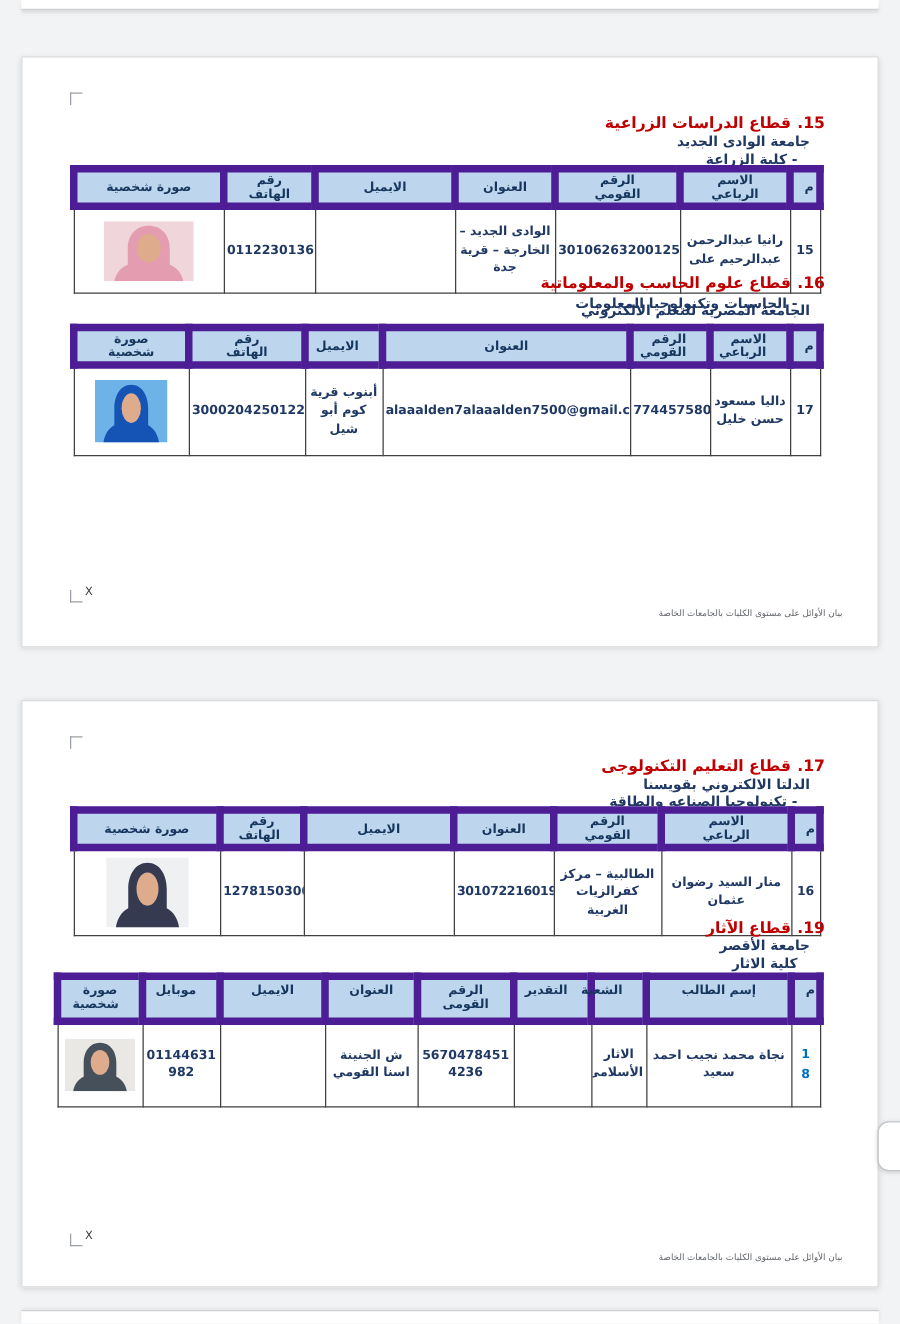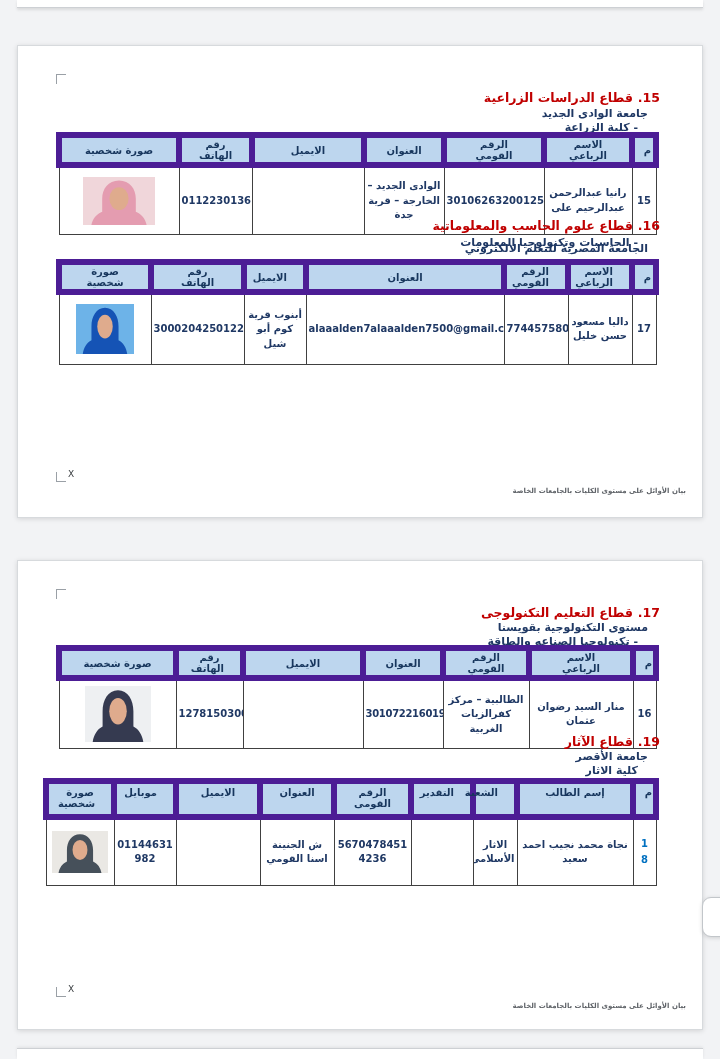--- a/index.html
+++ b/index.html
@@ -57,21 +57,21 @@
   #t18 tbody td { height: 68px; }
   #t18 th { height: 36px; vertical-align: top; padding-top: 3px; }
 
   .num  { direction: ltr; font-size: 9.5px; }
   .xs   { font-size: 8.5px; letter-spacing: -0.3px; }
   .brk  { word-break: break-all; }
   .blue { color: #0070c0; }
   .ltr  { direction: ltr; font-size: 9.5px; }
   .stack { display: inline-block; width: 7px; word-break: break-all; line-height: 1.6; direction: ltr; }
 
-  .footer { position: absolute; top: 441px; right: 16px; font-size: 7px; color: #5f6368; font-weight: 700; }
+  .footer { position: absolute; top: 441px; right: 28px; font-size: 7px; color: #5f6368; font-weight: 400; }
 
   
   .avatar { display: block; margin: 0 auto; }
   .ph15 .bgc { fill: #f0d6da; } .ph15 .hj { fill: #e49cb0; }
   .ph16 .bgc { fill: #6db3e8; } .ph16 .hj { fill: #1553b5; }
   .ph17 .bgc { fill: #eef0f2; } .ph17 .hj { fill: #353a50; }
   .ph18 .bgc { fill: #eae8e4; } .ph18 .hj { fill: #46505a; }
 
   
   .float-btn {
@@ -187,21 +187,21 @@
   <div class="footer">بيان الأوائل على مستوى الكليات بالجامعات الخاصة</div>
 </div>
 
 <div class="page" id="page2">
   <div class="mark tl"></div>
 
   <div class="sec-head" style="top:44px">
     <span>17.</span>
     <span>قطاع التعليم التكنولوجى</span>
   </div>
-  <div class="sub univ" style="top:60px">مستوى التكنولوجية بقويسنا</div>
+  <div class="sub univ" style="top:60px">الدلتا الالكتروني بقويسنا</div>
   <div class="sub fac dash" style="top:74px">تكنولوجيا الصناعه والطاقة</div>
 
   <table class="tbl" id="t17">
     <colgroup>
       <col style="width:23px">
         <col style="width:104px">
         <col style="width:86px">
         <col style="width:80px">
       <col style="width:120px">
         <col style="width:67px">

